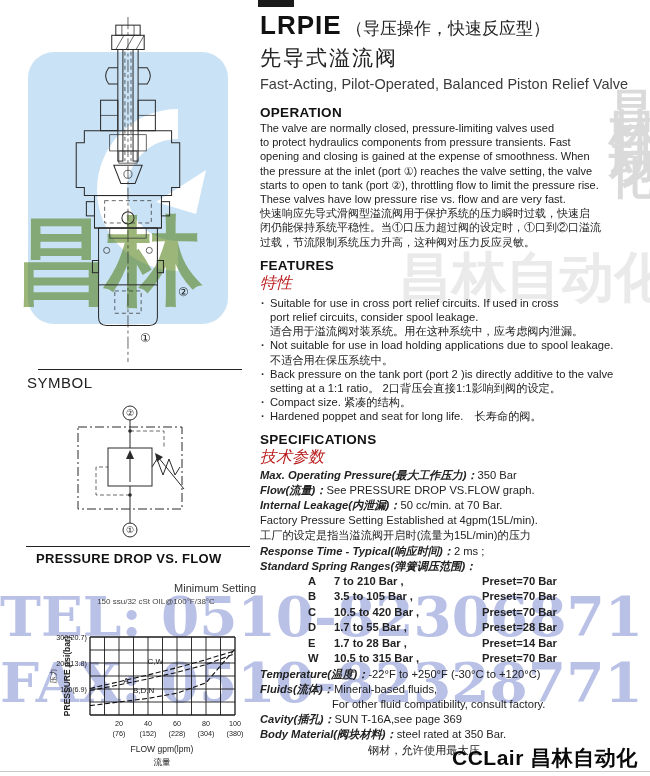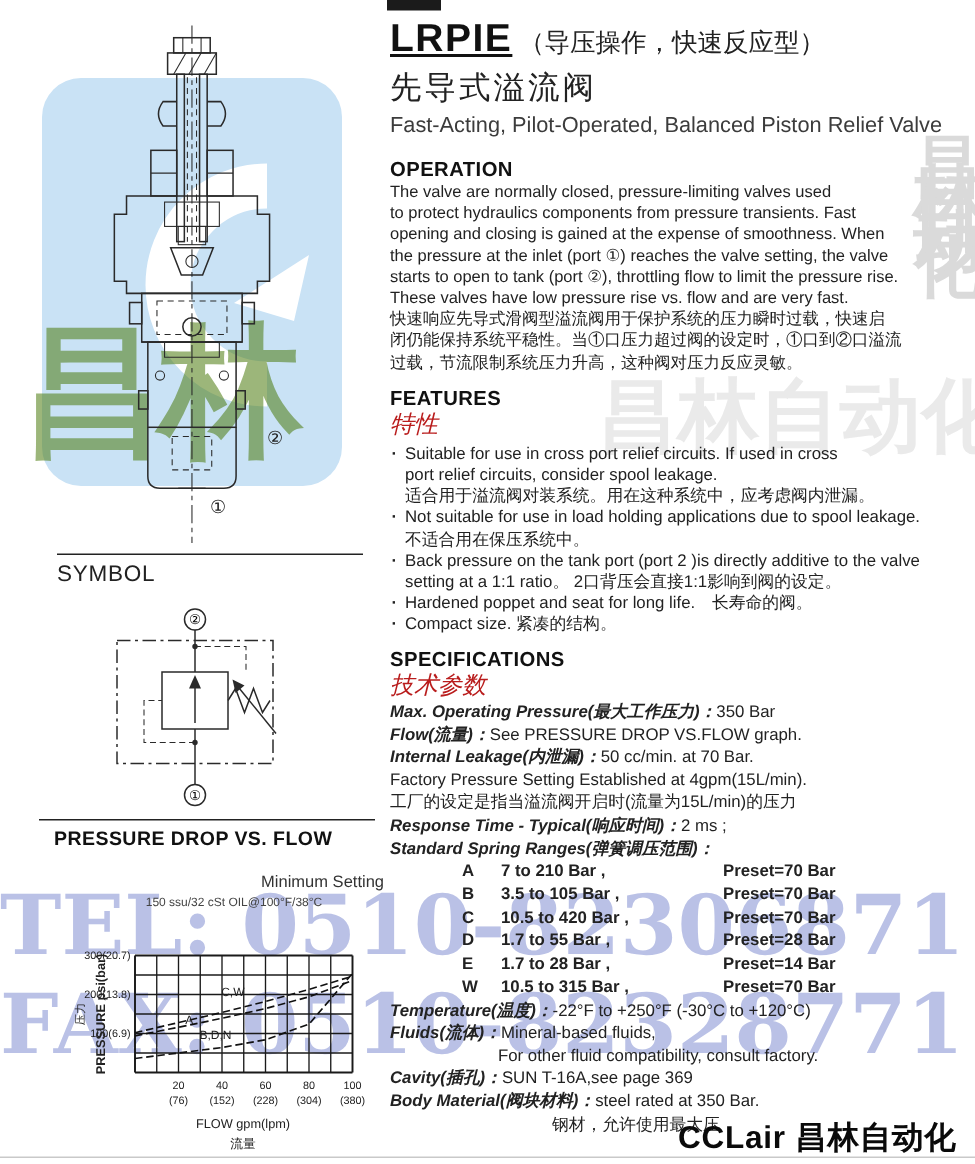--- a/index.html
+++ b/index.html
@@ -25,37 +25,37 @@
     font-weight:bold; font-size:55px; color:#a9b2e0; opacity:.8; white-space:nowrap; }
   
   .content { position:absolute; inset:0; z-index:1; }
   .topbar { position:absolute; left:258px; top:0; width:36px; height:7px; background:#1b1b1b; }
   .bottomline { position:absolute; left:0; top:771px; width:650px; border-top:1px solid #c9c9c9; }
 
   
   .valve-wrap { position:absolute; left:10px; top:15px; width:240px; height:350px; }
   .port-label { position:absolute; font-size:12px; color:#222; }
   .rule1 { position:absolute; left:38px; top:369px; width:204px; border-top:1.5px solid #222; }
-  .symbol-title { position:absolute; left:38px; top:374px; font-size:15px; letter-spacing:.5px; color:#222; }
+  .symbol-title { position:absolute; left:27px; top:374px; font-size:15px; letter-spacing:.5px; color:#222; }
   .symbol-wrap { position:absolute; left:60px; top:403px; width:140px; height:138px; }
   .rule2 { position:absolute; left:26px; top:546px; width:224px; border-top:1.5px solid #222; }
   .pd-title { position:absolute; left:36px; top:551px; font-size:13px; font-weight:bold; letter-spacing:.3px; color:#111; }
 
   .chart-wrap { position:absolute; left:0; top:580px; width:255px; height:196px; }
   .chart-title { position:absolute; left:60px; top:2px; width:196px; text-align:right;
     font-size:11px; color:#333; }
   .chart-sub { position:absolute; left:46px; top:17px; width:220px; text-align:center;
     font-size:8px; color:#444; }
   .chart-svg { position:absolute; left:0; top:32px; }
   .chart-svg text { font-family:"Liberation Sans", sans-serif; fill:#222; }
 
   
   .rcol { position:absolute; left:260px; top:4px; width:386px; }
   .model-line { margin-top:6px; }
-  .model { font-size:26px; font-weight:bold; letter-spacing:1px; color:#111;text-decoration:underline; }
+  .model { font-size:26px; font-weight:bold; letter-spacing:1px; color:#111; }
   .model-note { font-size:17px; color:#222; }
   .title-zh { font-size:21px; color:#222; margin-top:3px; letter-spacing:2px; }
   .title-en { font-size:14.5px; color:#3c3c3c; margin-top:4px; }
   .sec-h { font-size:13.5px; font-weight:bold; color:#111; letter-spacing:.3px; }
   .sec-h-zh { font-size:16px; color:#b91c1c;font-style:italic; }
   .body-txt { font-size:11px; line-height:14.2px; color:#222; white-space:pre-line; }
   .feat-list { list-style:none; margin-top:2px; }
   .feat-list li { position:relative; padding-left:10px; font-size:11.2px; line-height:14.2px;
     color:#222; white-space:pre-line; }
   .feat-list li::before { content:"·"; position:absolute; left:1px; top:0; font-weight:bold; }
@@ -243,22 +243,22 @@
       <div class="sec-h" style="margin-top:9px;">FEATURES</div>
       <div class="sec-h-zh">特性</div>
       <ul class="feat-list">
         <li>Suitable for use in cross port relief circuits. If used in cross
 port relief circuits, consider spool leakage.
 适合用于溢流阀对装系统。用在这种系统中，应考虑阀内泄漏。</li>
         <li>Not suitable for use in load holding applications due to spool leakage.
 不适合用在保压系统中。</li>
         <li>Back pressure on the tank port (port 2 )is directly additive to the valve
 setting at a 1:1 ratio。 2口背压会直接1:1影响到阀的设定。</li>
+        <li>Compact size. 紧凑的结构。</li>
         <li>Hardened poppet and seat for long life.　长寿命的阀。</li>
-        <li>Compact size. 紧凑的结构。</li>
       </ul>
 
       <div class="sec-h" style="margin-top:8px;">SPECIFICATIONS</div>
       <div class="sec-h-zh">技术参数</div>
 
       <div class="spec-row"><span class="b">Max. Operating Pressure(最大工作压力)：</span><span>350 Bar</span></div>
       <div class="spec-row"><span class="b">Flow(流量)：</span><span>See PRESSURE DROP VS.FLOW graph.</span></div>
       <div class="spec-row"><span class="b">Internal Leakage(内泄漏)：</span><span>50 cc/min. at 70 Bar.</span></div>
       <div class="spec-row"><span>Factory Pressure Setting Established at 4gpm(15L/min).</span></div>
       <div class="spec-row"><span>工厂的设定是指当溢流阀开启时(流量为15L/min)的压力</span></div>

